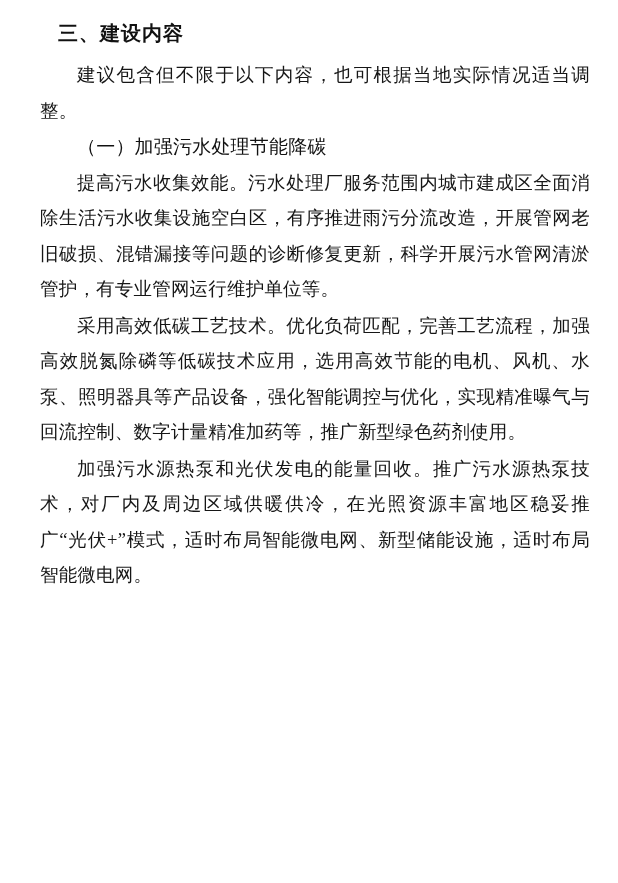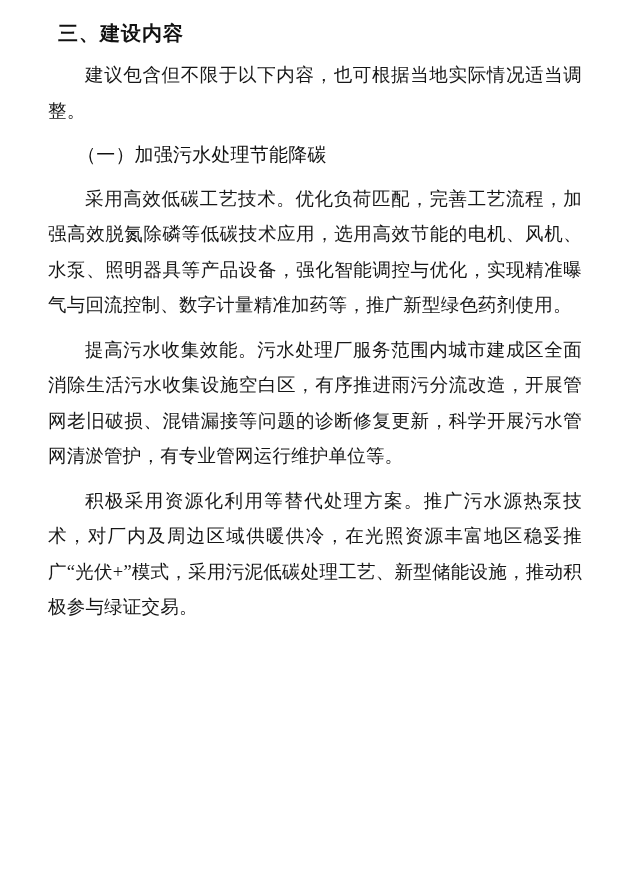--- a/index.html
+++ b/index.html
@@ -28,21 +28,21 @@
     line-height: 30px;
     letter-spacing: 1px;
     margin: 0 0 10px 18px;
     color: #111111;
   }
   .para {
     font-size: 18.5px;
     line-height: 35.5px;
     text-align: justify;
     text-justify: inter-ideograph;
-    margin: 8px;
+    margin: 0;
     letter-spacing: 0.2px;
     color: #161616;
   }
   .para.indent {
     text-indent: 37px;
   }
   .subhead {
     font-family: "DejaVu Sans", "Liberation Sans", sans-serif;
     font-size: 19px;
     line-height: 35.5px;
@@ -64,23 +64,23 @@
 <div class="page">
 
   <h1 class="doc-heading">三、建设内容</h1>
 
   <div class="body-block">
 
     <p class="para indent">建议包含但不限于以下内容，也可根据当地实际情况适当调整。</p>
 
     <p class="subhead">（一）加强污水处理节能降碳</p>
 
+    <p class="para indent"><span class="lead">提高污水收集效能。</span><span>污水处理厂服务范围内城市建成区全面消除生活污水收集设施空白区，有序推进雨污分流改造，开展管网老旧破损、混错漏接等问题的诊断修复更新，科学开展污水管网清淤管护，有专业管网运行维护单位等。</span></p>
+
     <p class="para indent"><span class="lead">采用高效低碳工艺技术。</span><span>优化负荷匹配，完善工艺流程，加强高效脱氮除磷等低碳技术应用，选用高效节能的电机、风机、水泵、照明器具等产品设备，强化智能调控与优化，实现精准曝气与回流控制、数字计量精准加药等，推广新型绿色药剂使用。</span></p>
 
-    <p class="para indent"><span class="lead">提高污水收集效能。</span><span>污水处理厂服务范围内城市建成区全面消除生活污水收集设施空白区，有序推进雨污分流改造，开展管网老旧破损、混错漏接等问题的诊断修复更新，科学开展污水管网清淤管护，有专业管网运行维护单位等。</span></p>
-
-    <p class="para indent"><span class="lead">积极采用资源化利用等替代处理方案。</span><span>推广污水源热泵技术，对厂内及周边区域供暖供冷，在光照资源丰富地区稳妥推广“光伏+”模式，采用污泥低碳处理工艺、新型储能设施，推动积极参与绿证交易。</span></p>
+    <p class="para indent"><span class="lead">加强污水源热泵和光伏发电的能量回收。</span><span>推广污水源热泵技术，对厂内及周边区域供暖供冷，在光照资源丰富地区稳妥推广“光伏+”模式，适时布局智能微电网、新型储能设施，适时布局智能微电网。</span></p>
 
 
 
 
   </div>
 </div>
 
 </body></html>

